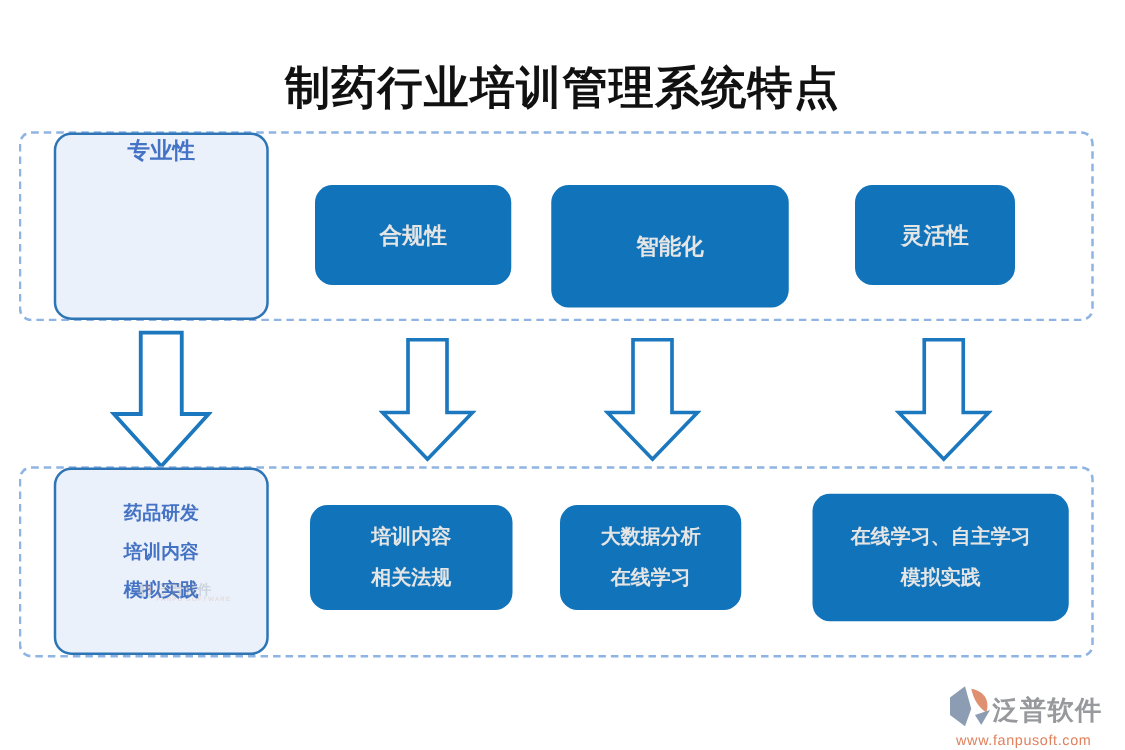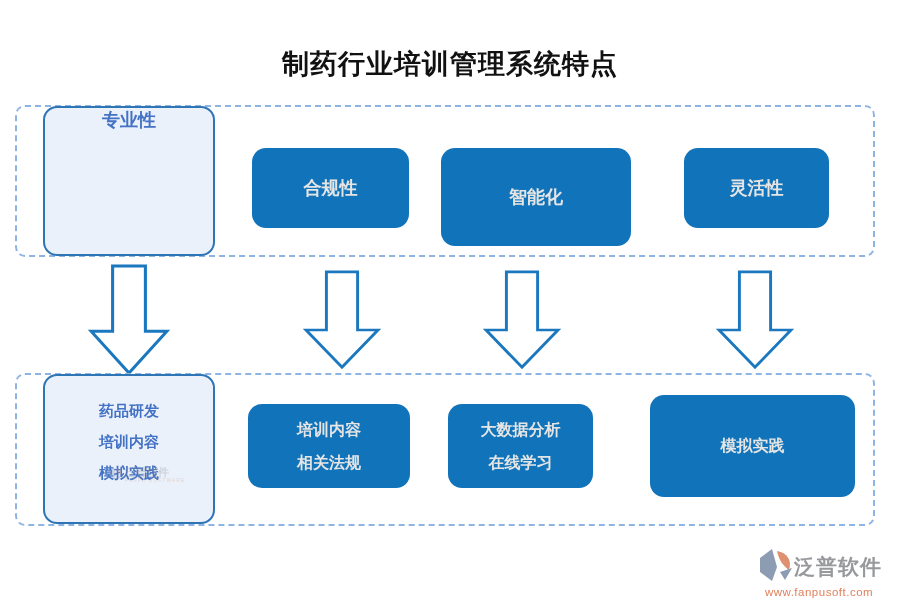--- a/index.html
+++ b/index.html
@@ -3,21 +3,21 @@
 <meta charset="utf-8">
 <style>
   html,body{margin:0;padding:0;}
   body{
     width:900px;height:600px;position:relative;background:#ffffff;
     font-family:"Liberation Sans","DejaVu Sans",sans-serif;overflow:hidden;
   }
   .title{
     position:absolute;left:0;top:46px;width:900px;text-align:center;
     font-family:"Liberation Serif","DejaVu Serif",serif;
-    font-size:27px;font-weight:bold;color:#111111;letter-spacing:1px;
+    font-size:36px;font-weight:bold;color:#111111;letter-spacing:1px;
   }
   .dashed-container{
     position:absolute;left:15px;width:860px;
     border:2px dashed #8EB4E3;border-radius:10px;box-sizing:border-box;
   }
   #container-top{top:105px;height:152px;}
   #container-bottom{top:373px;height:153px;}
   .light-box{
     position:absolute;left:43px;width:172px;height:150px;
     background:#EAF1FB;border:2px solid #2E75B6;border-radius:14px;
@@ -28,21 +28,21 @@
   #light-box-bottom{top:374px;font-size:15px;line-height:2.05;justify-content:flex-start;padding-top:20px;}
   .blue-box{
     position:absolute;background:#1173B9;border-radius:14px;color:#e5e5e5;
     font-weight:bold;display:flex;flex-direction:column;align-items:center;
     justify-content:center;text-align:center;box-sizing:border-box;
   }
   .blue-box .ln{line-height:1.0;}
   .blue-box.two-line{gap:17px;}
   #box-hegui   {left:252px;top:148px;width:157px;height:80px;font-size:18px;}
   #box-zhineng {left:441px;top:148px;width:190px;height:98px;font-size:18px;}
-  #box-linghuo {left:684px;top:148px;width:145px;height:80px;font-size:18px;}
+  #box-linghuo {left:684px;top:148px;width:128px;height:80px;font-size:18px;}
   #box-peixun  {left:248px;top:404px;width:162px;height:84px;font-size:16px;}
   #box-dashuju {left:448px;top:404px;width:145px;height:84px;font-size:16px;}
   #box-zaixian {left:650px;top:395px;width:205px;height:102px;font-size:16px;}
   .arrow{position:absolute;}
   #arrow-1{left:88px; top:264px;width:82px;height:112px;}
   #arrow-2{left:303px;top:270px;width:78px;height:100px;}
   #arrow-3{left:483px;top:270px;width:78px;height:100px;}
   #arrow-4{left:716px;top:270px;width:78px;height:100px;}
   .arrow svg{width:100%;height:100%;display:block;}
   .footer-mark{
@@ -115,20 +115,21 @@
 
 <div class="blue-box two-line" id="box-peixun">
   <div class="ln">培训内容</div>
   <div class="ln">相关法规</div>
 </div>
 <div class="blue-box two-line" id="box-dashuju">
   <div class="ln">大数据分析</div>
   <div class="ln">在线学习</div>
 </div>
 <div class="blue-box two-line" id="box-zaixian">
+  <div class="ln">在线学习、自主学习</div>
   <div class="ln">模拟实践</div>
 </div>
 
 <div class="inner-mark">
   <span>
     <svg width="14" height="13" viewBox="0 0 36 34">
       <path d="M16 1 L4 10 L4 24 L16 33 L21 19 Z" fill="#8C9CB3"></path>
       <path d="M21 3 C32 5 36 13 33 22 C27 18 23 12 21 3 Z" fill="#DE9070"></path>
       <path d="M24 24 L36 20 L29 32 Z" fill="#8C9CB3"></path>
     </svg>

